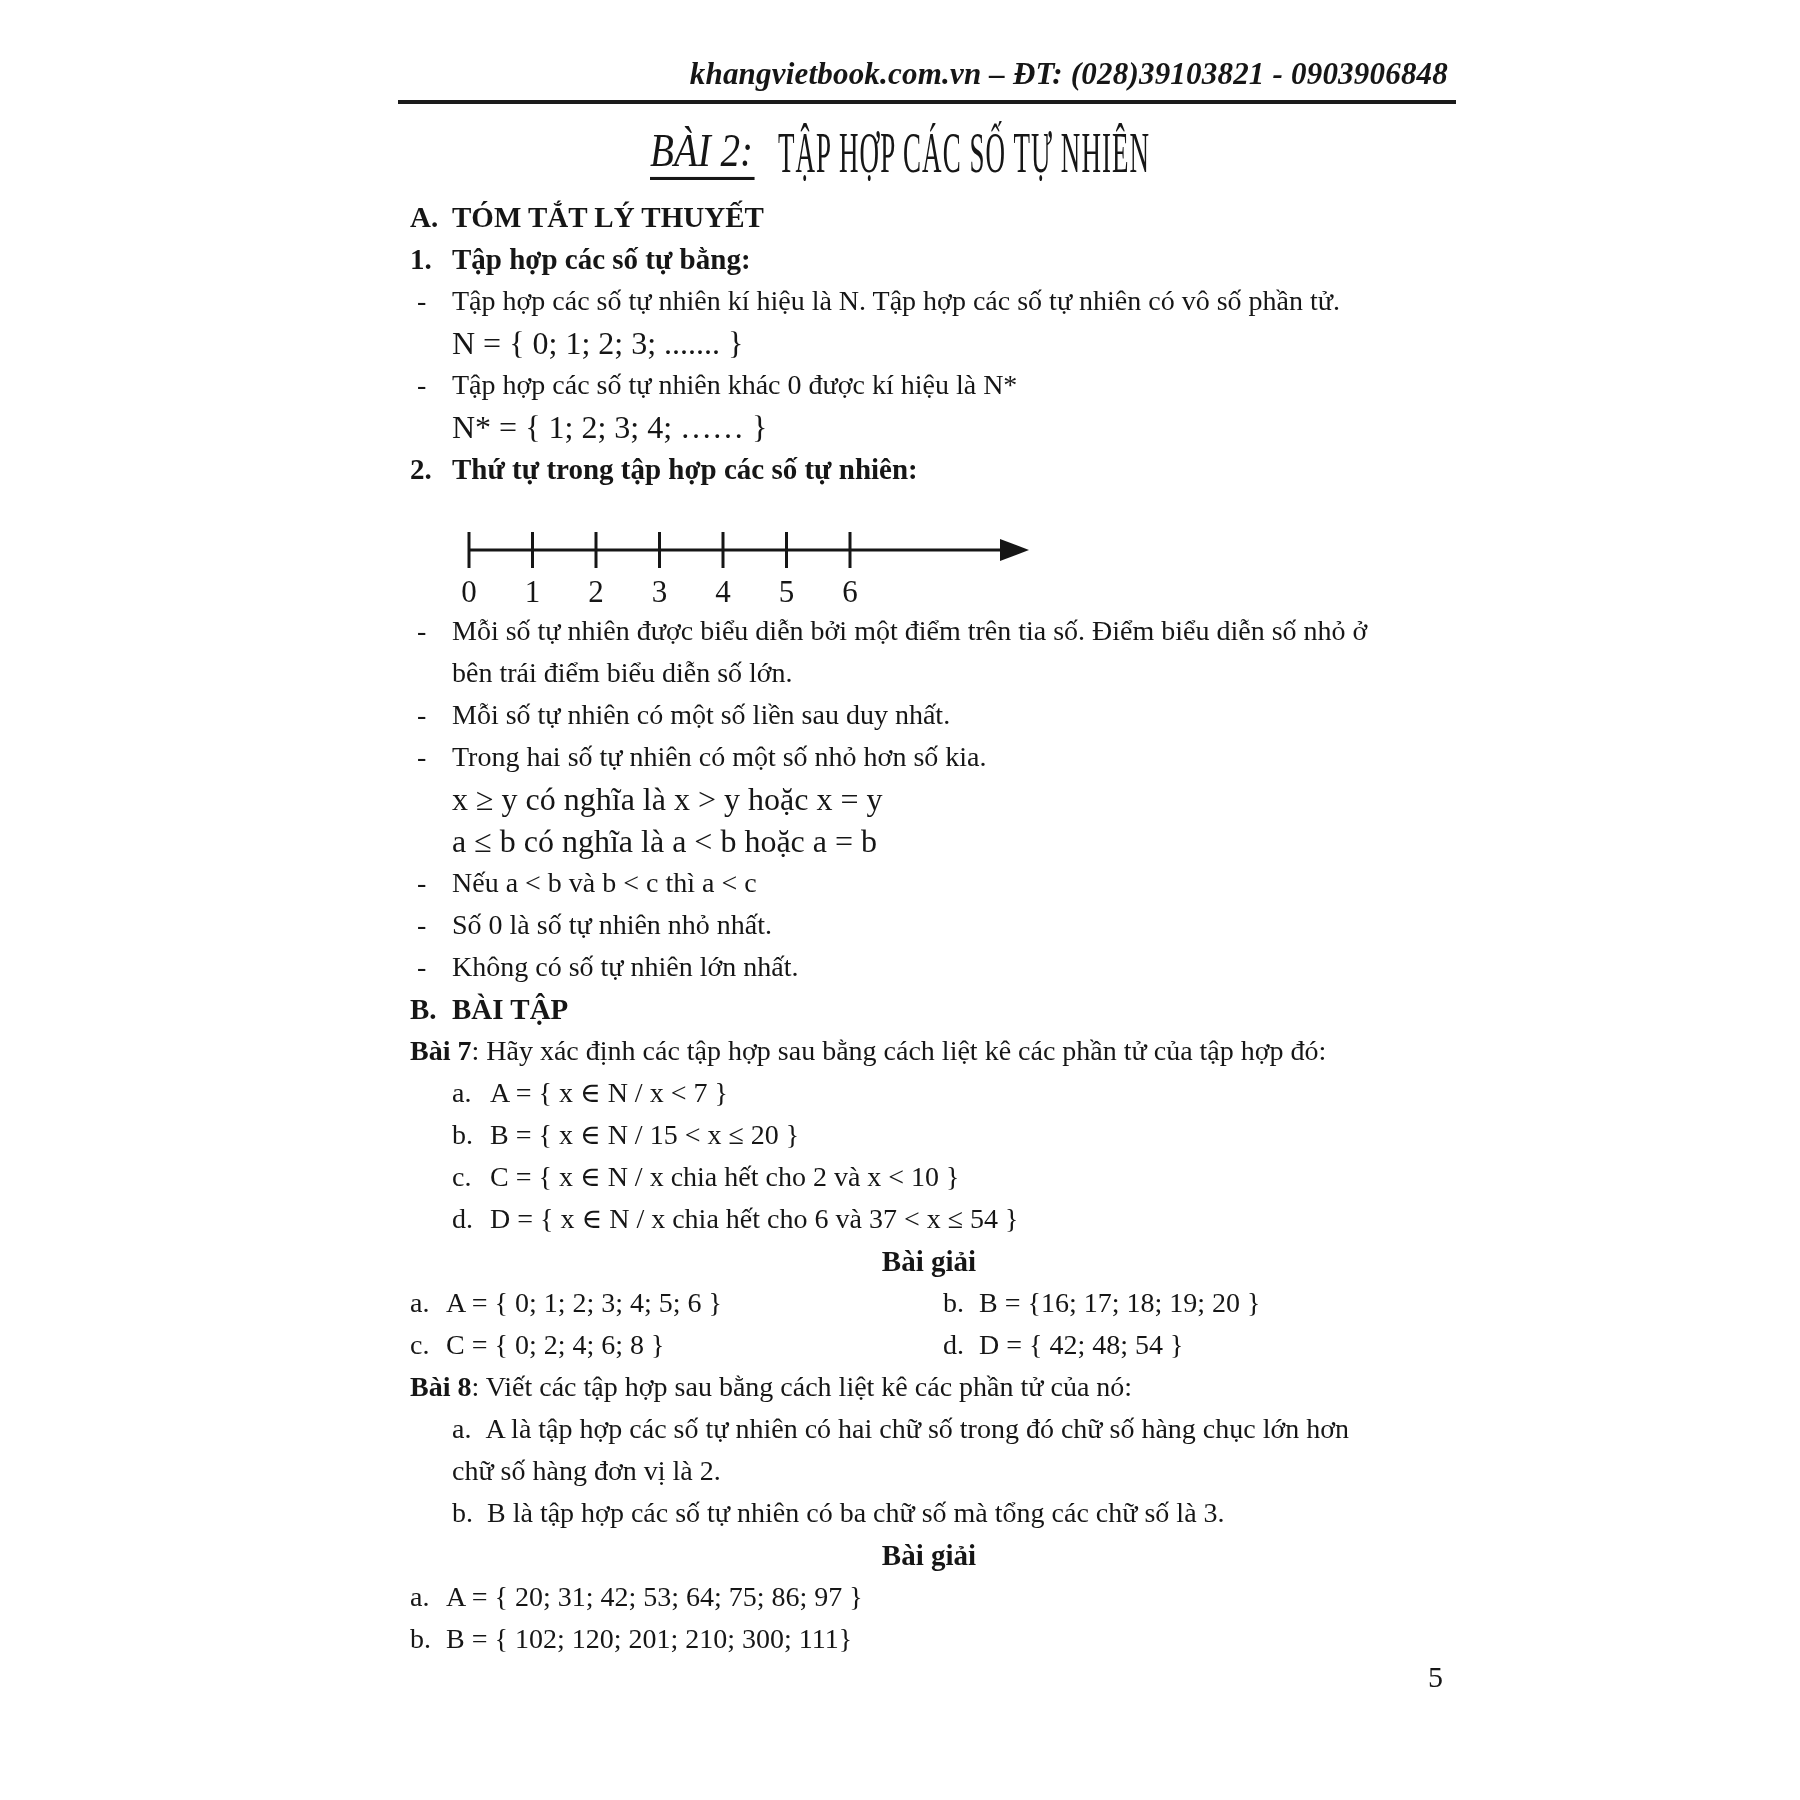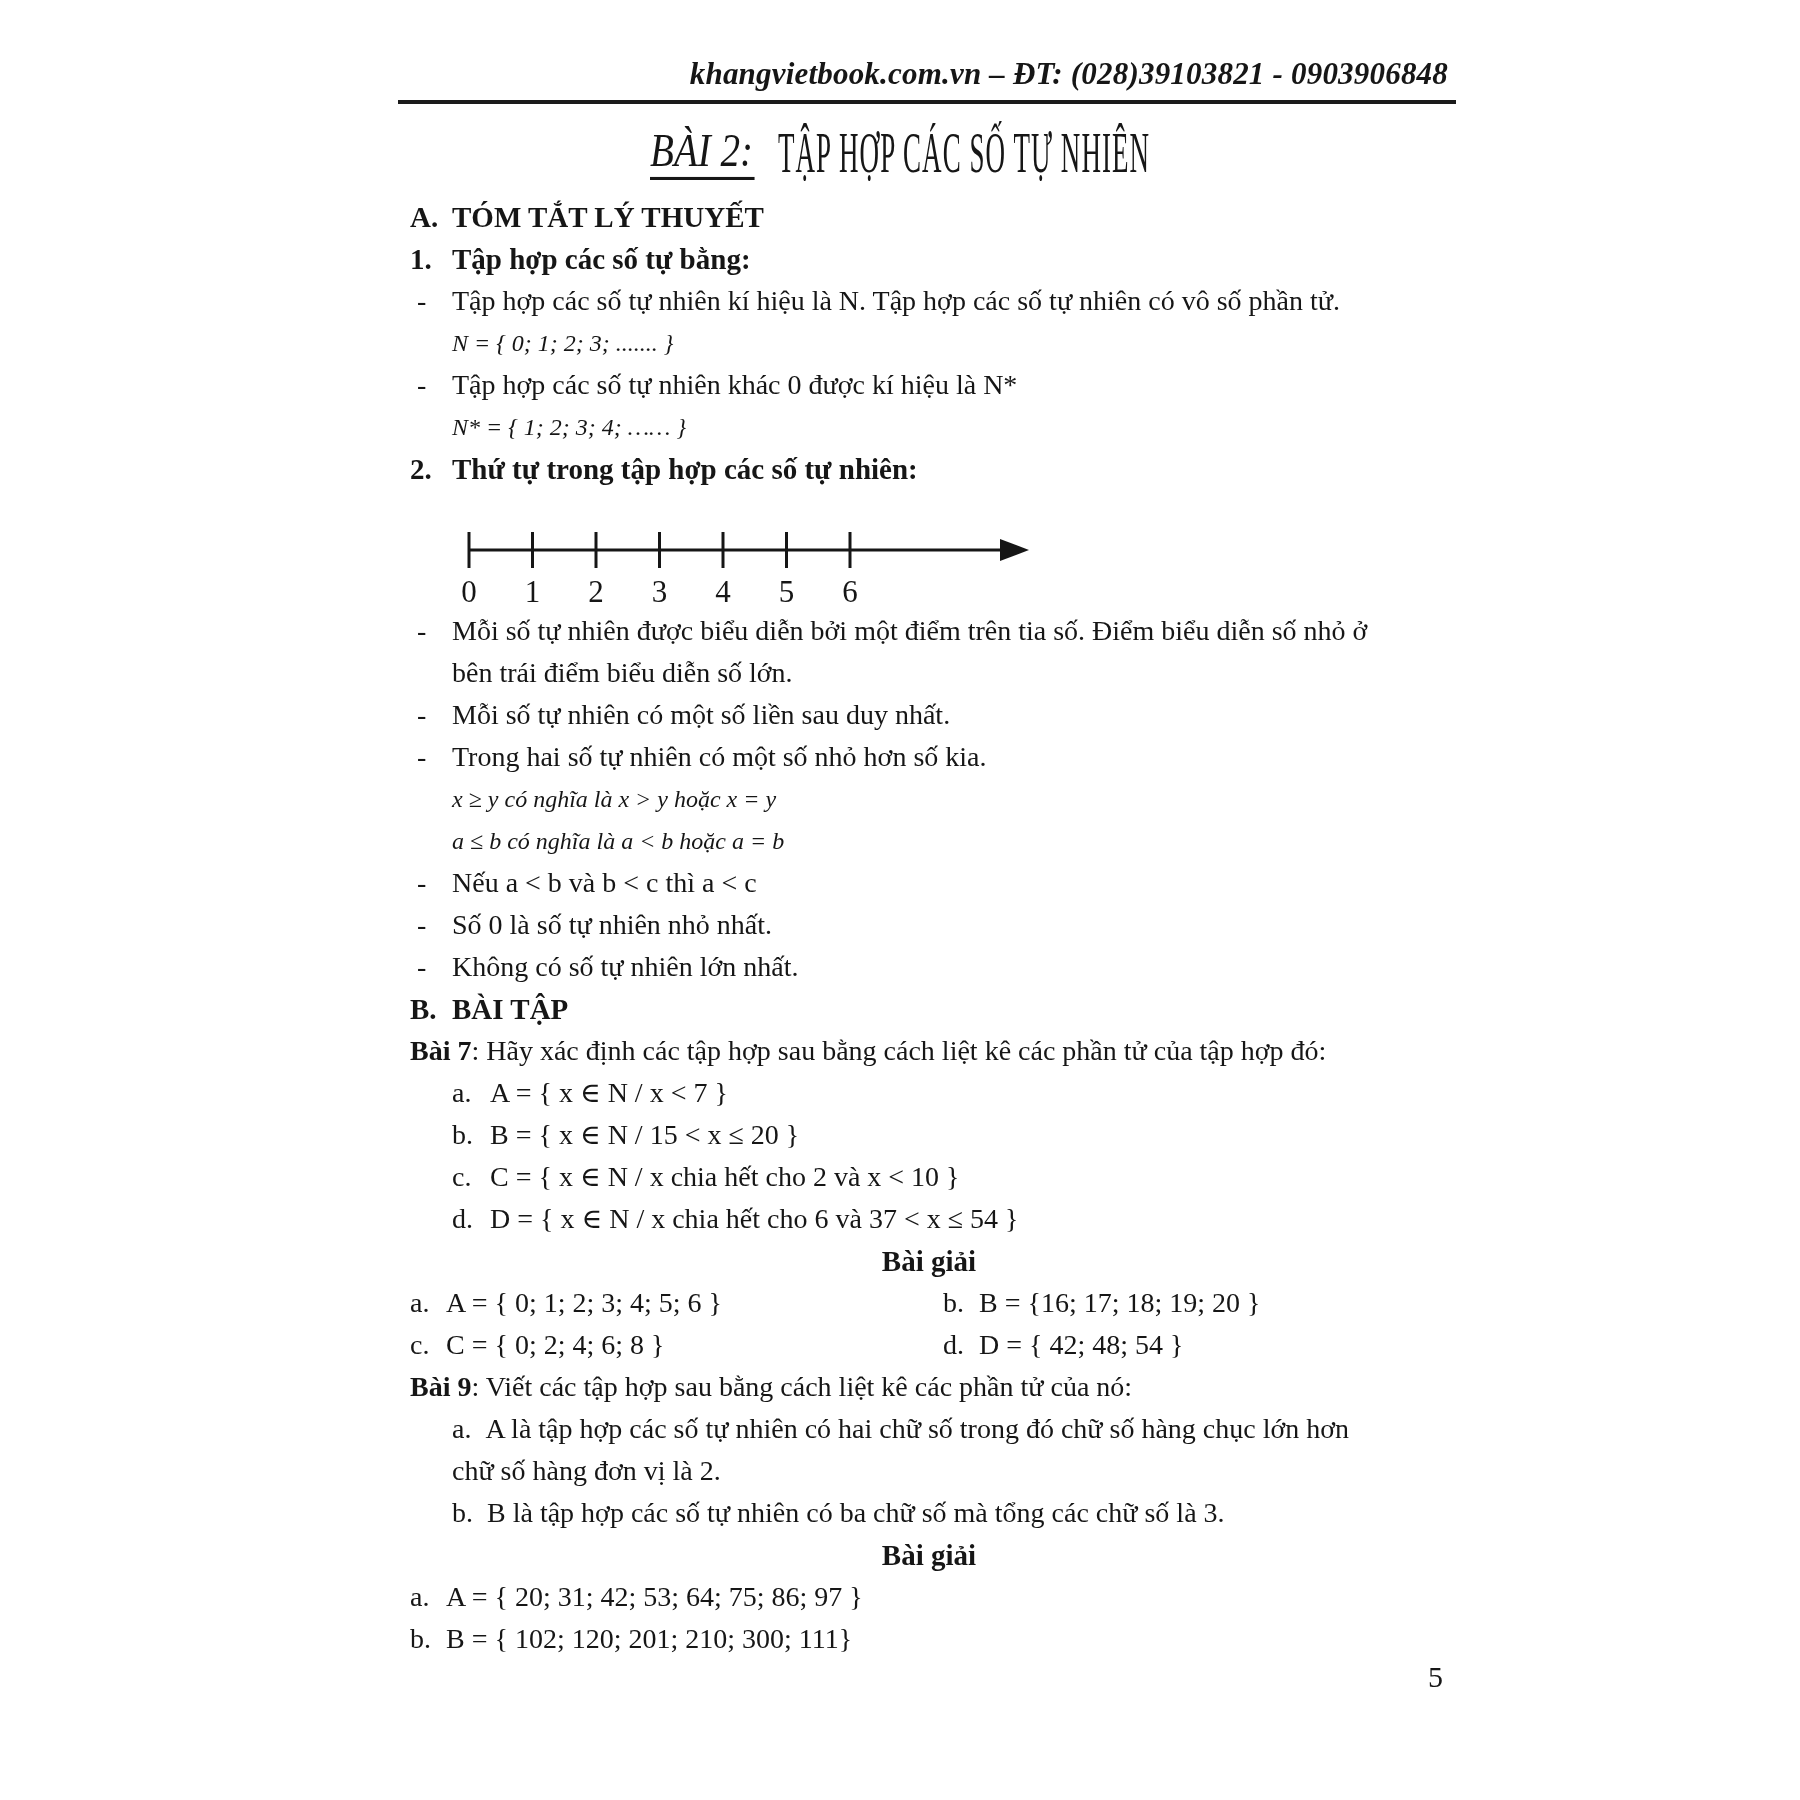--- a/index.html
+++ b/index.html
@@ -22,21 +22,21 @@
 
   .h-row { display:flex; font-weight:bold; font-size:29px; line-height:42px; }
   .h-row.first { margin-top:14px; }
   .h-marker { width:42px; flex:0 0 42px; }
 
   .dash-row { display:flex; font-size:28px; line-height:42px; }
   .dash { width:42px; flex:0 0 42px; padding-left:7px; }
   .dtext { flex:1; }
   .dtext.measure { max-width:920px; }
 
-  .formula { padding-left:42px; font-size:24px; line-height:42px;font-style:italic; }
+  .formula { padding-left:42px; font-size:32px; line-height:42px; }
 
   .para { font-size:28px; line-height:42px; }
   .blabel { font-weight:bold; }
 
   .letter-row { display:flex; padding-left:42px; font-size:28px; line-height:42px; }
   .lm { width:38px; flex:0 0 38px; }
 
   .letter-block { padding-left:42px; font-size:28px; line-height:42px; width:978px; }
   .lm-inline { margin-right:14px; }
 
@@ -181,21 +181,21 @@
       <span class="sm">c.</span>
       <span>C = { 0; 2; 4; 6; 8 }</span>
     </div>
     <div class="sol-cell">
       <span class="sm">d.</span>
       <span>D = { 42; 48; 54 }</span>
     </div>
   </div>
 
   <div class="para">
-    <span class="blabel">Bài 9</span><span>: Viết các tập hợp sau bằng cách liệt kê các phần tử của nó:</span>
+    <span class="blabel">Bài 8</span><span>: Viết các tập hợp sau bằng cách liệt kê các phần tử của nó:</span>
   </div>
   <div class="letter-block">
     <span class="lm-inline">a.</span><span>A là tập hợp các số tự nhiên có hai chữ số trong đó chữ số hàng chục lớn hơn chữ số hàng đơn vị là 2.</span>
   </div>
   <div class="letter-block">
     <span class="lm-inline">b.</span><span>B là tập hợp các số tự nhiên có ba chữ số mà tổng các chữ số là 3.</span>
   </div>
 
   <div class="sol-head">Bài giải</div>
 

